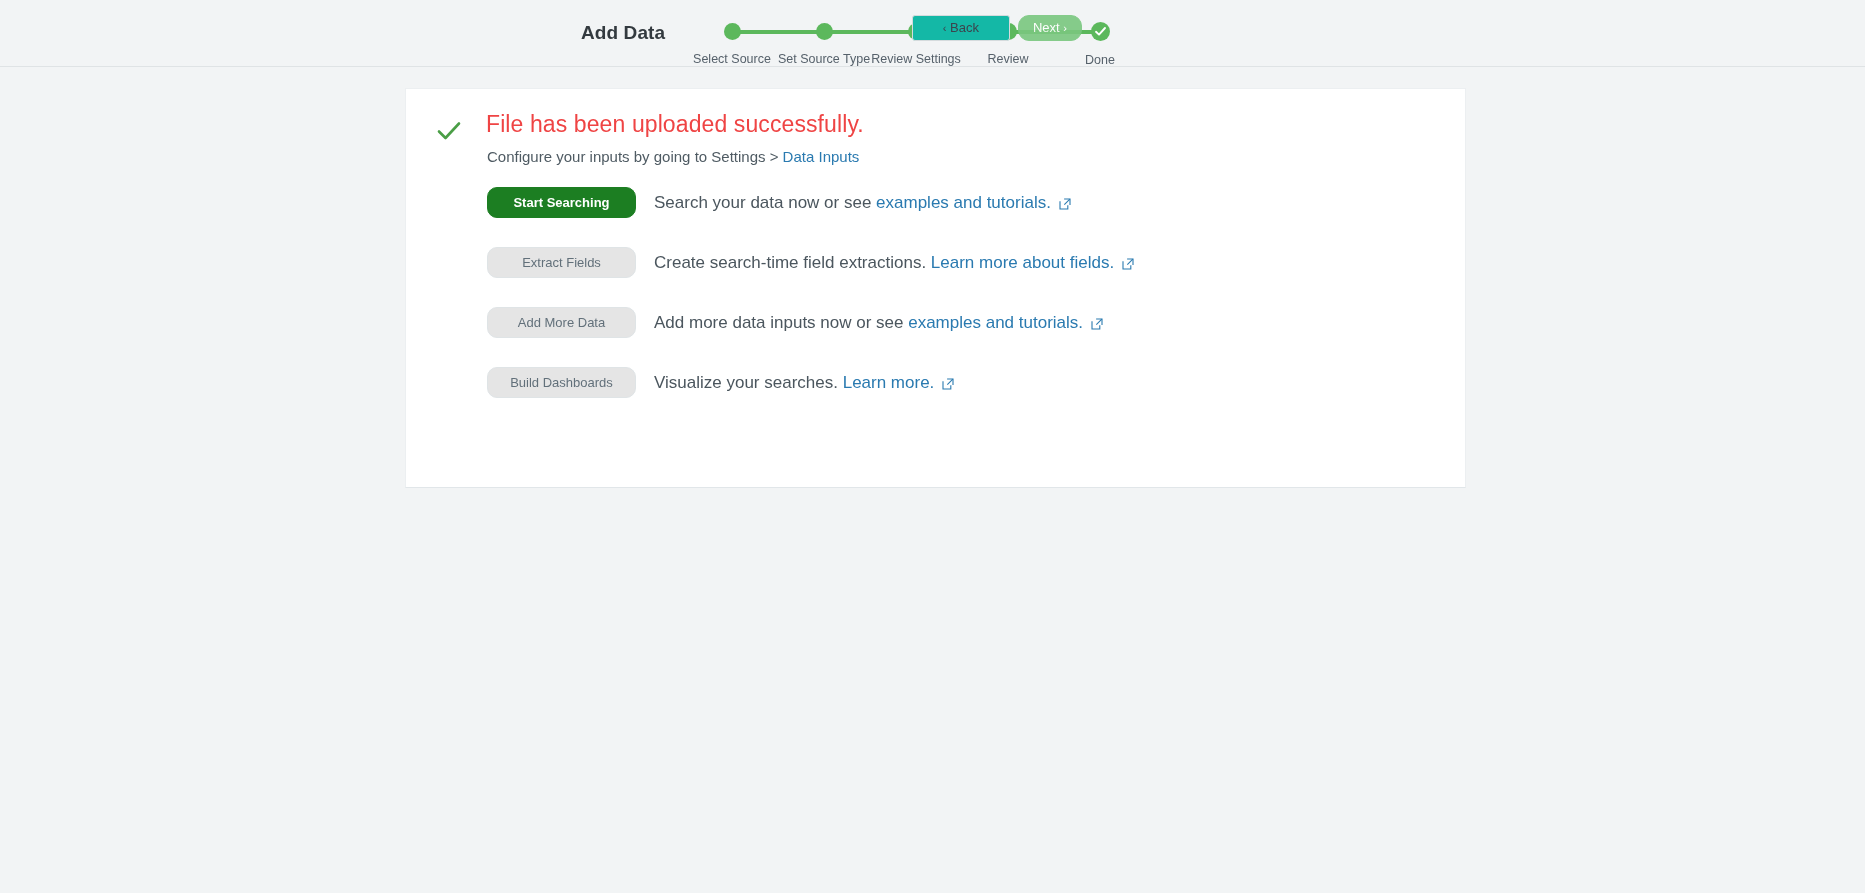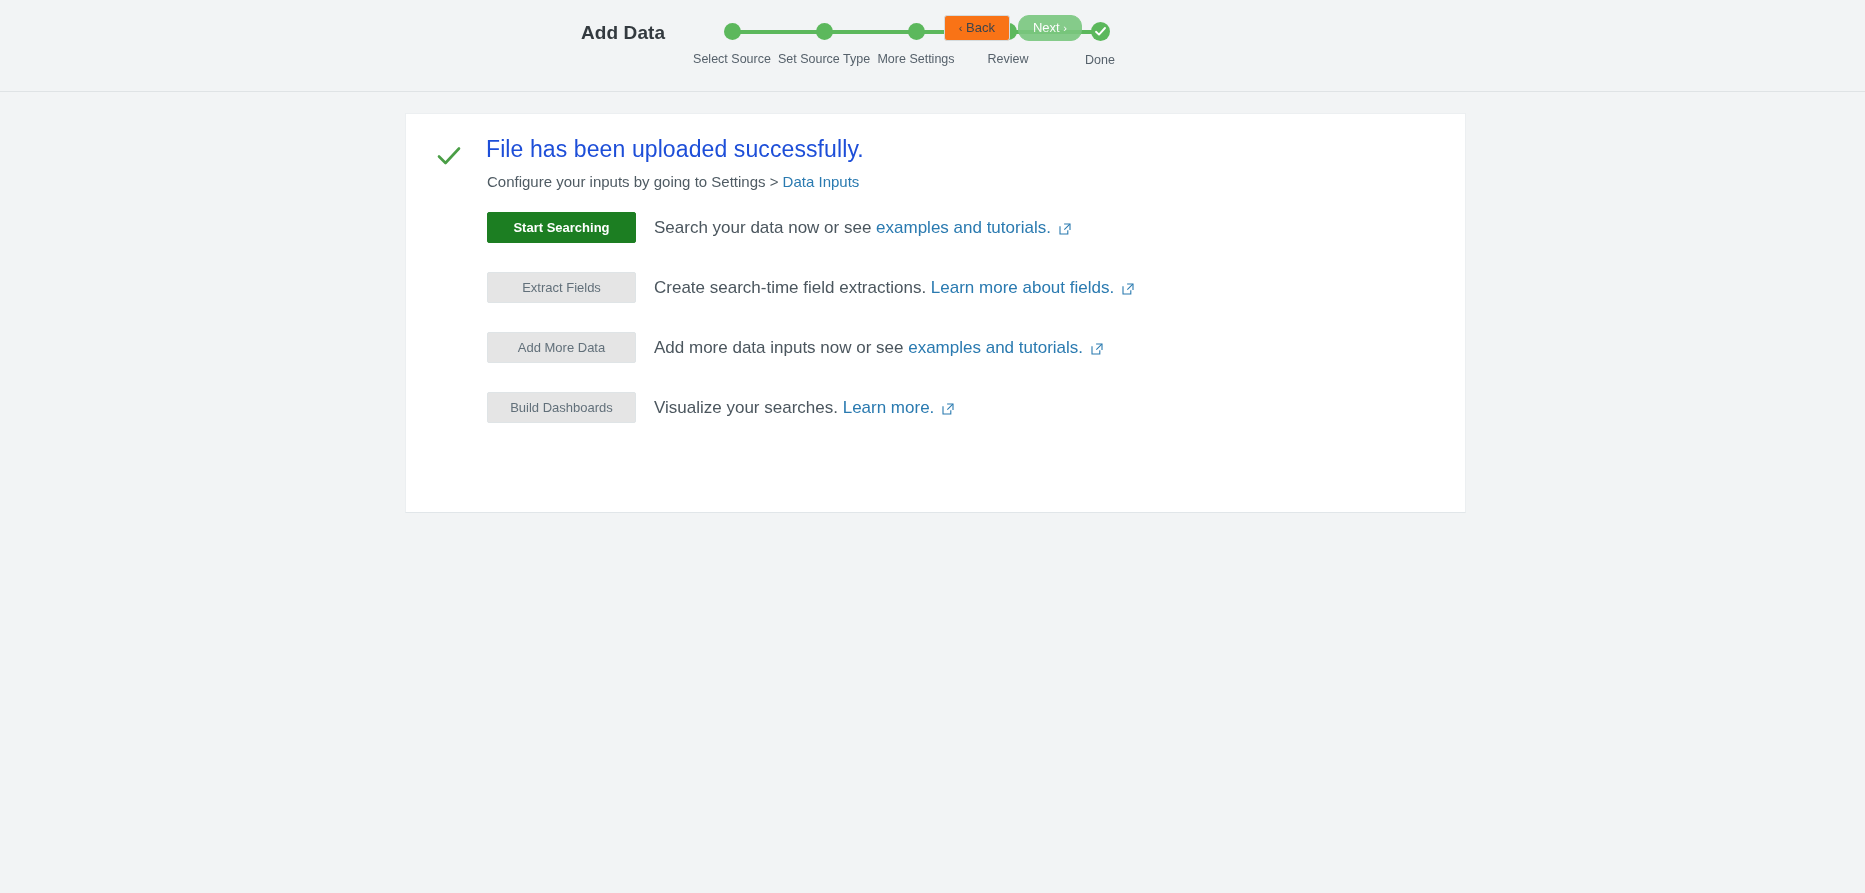--- a/index.html
+++ b/index.html
@@ -11,21 +11,21 @@
     height: 893px;
     background: #f2f4f5;
     font-family: "Liberation Sans", sans-serif;
     -webkit-font-smoothing: antialiased;
   }
 
   
   .page-header {
     position: relative;
     width: 1865px;
-    height: 92px;
+    height: 67px;
     background: #f2f4f5;
     border-bottom: 1px solid #dfe3e5;
     box-shadow: 0 1px 2px rgba(0,0,0,0.05);
   }
   .header-inner {
     position: relative;
     width: 100%;
     height: 79px;
   }
   .app-title {
@@ -89,26 +89,26 @@
 
   
   .nav-buttons {
     position: absolute;
     right: 783px;
     top: 15px;
     display: flex;
     gap: 8px;
   }
   .btn-back {
-    background: #f97316;
+    background: #14b8a6;
     border: 1px solid #d5dbdd;
     border-radius: 3px;
     color: #3c444d;
     font-size: 13px;
-    padding: 0 14px;
+    padding: 0 30px;
     height: 26px;
     line-height: 24px;
     cursor: pointer;
     font-family: "Liberation Sans", sans-serif;
   }
   .btn-next {
     background: #7ac77f;
     border: 1px solid #7ac77f;
     border-radius: 11px;
     color: #ffffff;
@@ -144,21 +144,21 @@
     left: 30px;
     top: 29px;
     width: 26px;
     height: 26px;
   }
   .success-title {
     position: absolute;
     left: 80px;
     top: 22px;
     font-size: 23px;
-    color: #1d4ed8;
+    color: #ef4444;
     font-weight: normal;
     letter-spacing: .1px;
   }
   .success-sub {
     position: absolute;
     left: 81px;
     top: 59px;
     font-size: 15px;
     color: #4f5b63;
   }
@@ -178,21 +178,21 @@
   .action-row {
     position: relative;
     height: 60px;
   }
   .action-btn {
     position: absolute;
     left: 0;
     top: 0;
     width: 149px;
     height: 31px;
-    border-radius: 2px;
+    border-radius: 10px;
     font-size: 13px;
     font-family: "Liberation Sans", sans-serif;
     cursor: pointer;
     text-align: center;
     line-height: 29px;
     padding: 0;
   }
   .action-btn.primary {
     background: #1c7e22;
     border: 1px solid #1c7e22;
@@ -231,21 +231,21 @@
           <div class="step" style="left: 42px;">
             <div class="step-dot"></div>
             <div class="step-label">Select Source</div>
           </div>
           <div class="step" style="left: 134px;">
             <div class="step-dot"></div>
             <div class="step-label">Set Source Type</div>
           </div>
           <div class="step" style="left: 226px;">
             <div class="step-dot"></div>
-            <div class="step-label">More Settings</div>
+            <div class="step-label">Review Settings</div>
           </div>
           <div class="step" style="left: 318px;">
             <div class="step-dot"></div>
             <div class="step-label">Review</div>
           </div>
           <div class="step" style="left: 410px;">
             <div class="step-dot done">
               <svg width="13" height="13" viewBox="0 0 13 13">
                 <path d="M2 6.8 L5 9.6 L11 3" fill="none" stroke="#ffffff" stroke-width="1.9" stroke-linecap="round" stroke-linejoin="round"></path>
               </svg>

